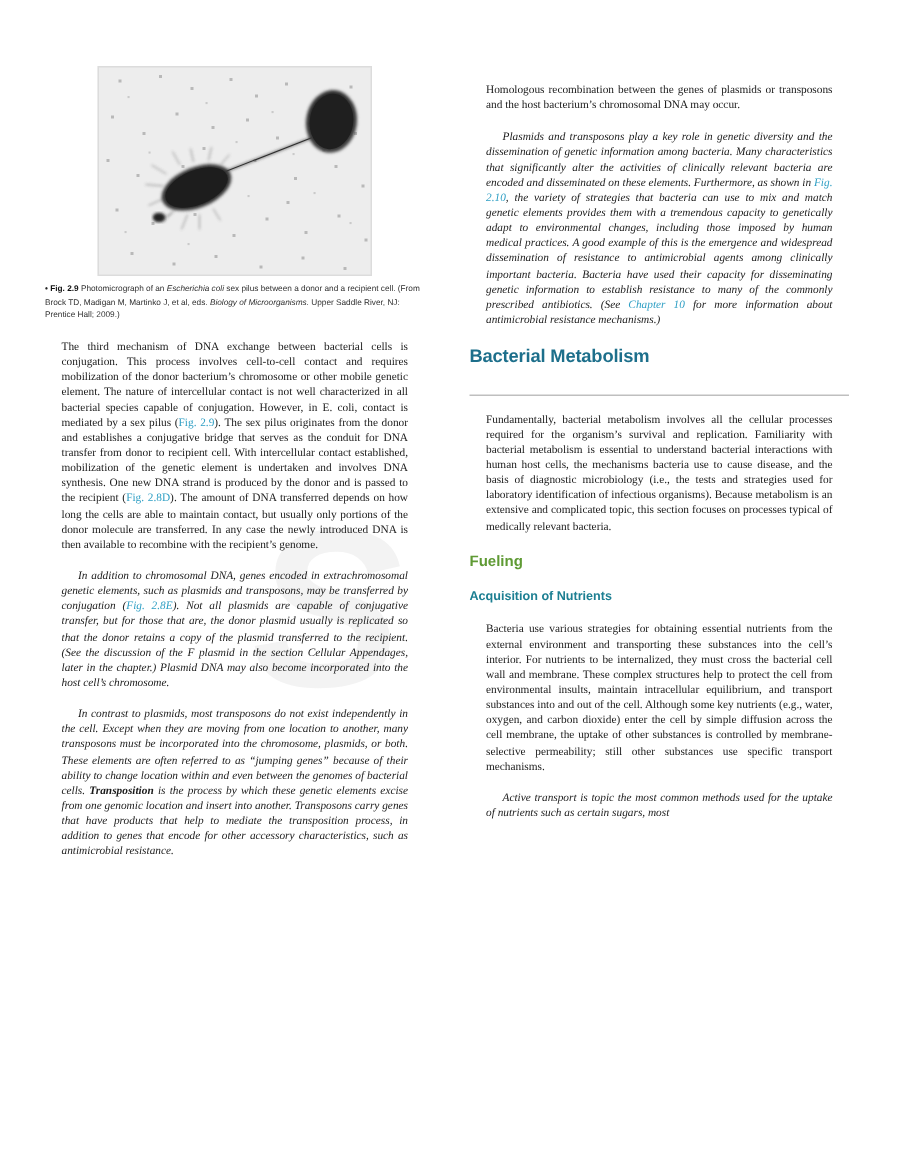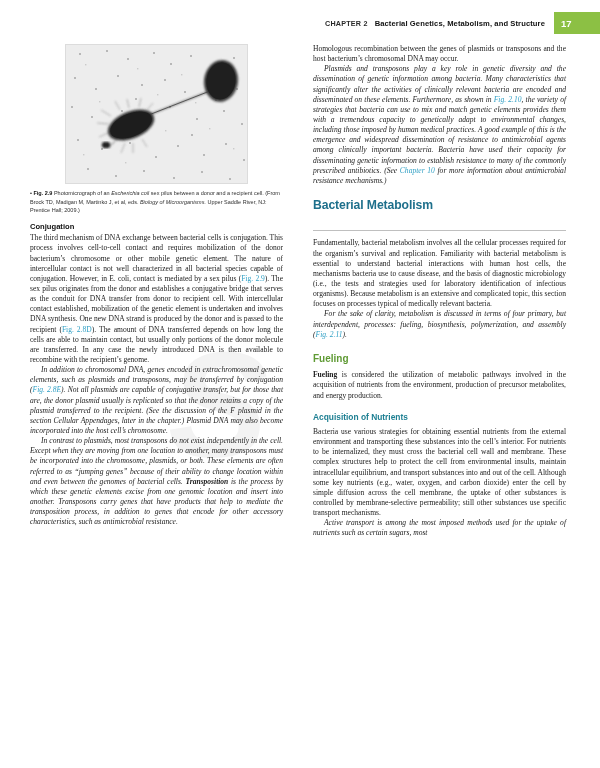--- a/index.html
+++ b/index.html
@@ -70,21 +70,21 @@
     position: absolute;
     top: 0;
     width: 253px;
     text-align: justify;
     font-size: 7.55px;
     line-height: 1.345;
   }
   .col-left  { left: 30px; }
   .col-right { left: 313px; }
 
-  p { margin: 0; text-indent: 11px; }
+  p { margin: 11px; text-indent: 11px; }
   p.noindent { text-indent: 0; }
   p + p { margin-top: 0; font-style: italic; }
 
   
   .figure { margin: 0 0 7px 0; }
   .figure-img {
     position: relative;
     width: 183px;
     height: 140px;
     margin: 0 auto;
@@ -163,27 +163,20 @@
     line-height: 1;
   }
 </style>
 </head>
 <body>
 
 <div class="page">
 
   <div class="watermark">S</div>
 
-  <div class="header">
-    <div class="header-inner">
-      <span class="chapter-label">CHAPTER 2</span>
-      <span class="chapter-title">Bacterial Genetics, Metabolism, and Structure</span>
-      <span class="page-number-box">17</span>
-    </div>
-  </div>
 
   <div class="content">
 
     <div class="col col-left">
 
       <div class="figure">
         <div class="figure-img">
           <svg class="micrograph" viewBox="0 0 183 140" preserveAspectRatio="none" aria-label="electron micrograph">
             <defs>
               <radialGradient id="cellA" cx="50%" cy="50%" r="58%">
@@ -294,49 +287,46 @@
             <rect x="0" y="0" width="183" height="140" fill="none" stroke="#dcdcdc" stroke-width="2"></rect>
           </svg>
         </div>
 
         <div class="figure-caption">
           <span class="bullet">•</span>
           <span class="fignum">Fig. 2.9</span><span> Photomicrograph of an </span><i>Escherichia coli</i><span> sex pilus between a donor and a recipient cell. (From Brock TD, Madigan M, Martinko J, et al, eds. </span><i>Biology of Microorganisms.</i><span> Upper Saddle River, NJ: Prentice Hall; 2009.)</span>
         </div>
       </div>
 
-      <h3 class="run-in">Conjugation</h3>
 
       <p class="noindent"><span>The third mechanism of DNA exchange between bacterial cells is conjugation. This process involves cell-to-cell contact and requires mobilization of the donor bacterium’s chromosome or other mobile genetic element. The nature of intercellular contact is not well characterized in all bacterial species capable of conjugation. However, in </span><span class="ital">E. coli,</span><span> contact is mediated by a sex pilus (</span><span class="xref">Fig. 2.9</span><span>). The sex pilus originates from the donor and establishes a conjugative bridge that serves as the conduit for DNA transfer from donor to recipient cell. With intercellular contact established, mobilization of the genetic element is undertaken and involves DNA synthesis. One new DNA strand is produced by the donor and is passed to the recipient (</span><span class="xref">Fig. 2.8D</span><span>). The amount of DNA transferred depends on how long the cells are able to maintain contact, but usually only portions of the donor molecule are transferred. In any case the newly introduced DNA is then available to recombine with the recipient’s genome.</span></p>
 
       <p><span>In addition to chromosomal DNA, genes encoded in extrachromosomal genetic elements, such as plasmids and transposons, may be transferred by conjugation (</span><span class="xref">Fig. 2.8E</span><span>). Not all plasmids are capable of conjugative transfer, but for those that are, the donor plasmid usually is replicated so that the donor retains a copy of the plasmid transferred to the recipient. (See the discussion of the F plasmid in the section Cellular Appendages, later in the chapter.) Plasmid DNA may also become incorporated into the host cell’s chromosome.</span></p>
 
       <p><span>In contrast to plasmids, most transposons do not exist independently in the cell. Except when they are moving from one location to another, many transposons must be incorporated into the chromosome, plasmids, or both. These elements are often referred to as “jumping genes” because of their ability to change location within and even between the genomes of bacterial cells. </span><span class="bold">Transposition</span><span> is the process by which these genetic elements excise from one genomic location and insert into another. Transposons carry genes that have products that help to mediate the transposition process, in addition to genes that encode for other accessory characteristics, such as antimicrobial resistance.</span></p>
 
     </div>
 
     <div class="col col-right">
 
       <p class="noindent">Homologous recombination between the genes of plasmids or transposons and the host bacterium’s chromosomal DNA may occur.</p>
 
       <p><span>Plasmids and transposons play a key role in genetic diversity and the dissemination of genetic information among bacteria. Many characteristics that significantly alter the activities of clinically relevant bacteria are encoded and disseminated on these elements. Furthermore, as shown in </span><span class="xref">Fig. 2.10</span><span>, the variety of strategies that bacteria can use to mix and match genetic elements provides them with a tremendous capacity to genetically adapt to environmental changes, including those imposed by human medical practices. A good example of this is the emergence and widespread dissemination of resistance to antimicrobial agents among clinically important bacteria. Bacteria have used their capacity for disseminating genetic information to establish resistance to many of the commonly prescribed antibiotics. (See </span><span class="xref">Chapter 10</span><span> for more information about antimicrobial resistance mechanisms.)</span></p>
 
       <h2 class="section">Bacterial Metabolism</h2>
       <div class="rule"></div>
 
       <p class="noindent">Fundamentally, bacterial metabolism involves all the cellular processes required for the organism’s survival and replication. Familiarity with bacterial metabolism is essential to understand bacterial interactions with human host cells, the mechanisms bacteria use to cause disease, and the basis of diagnostic microbiology (i.e., the tests and strategies used for laboratory identification of infectious organisms). Because metabolism is an extensive and complicated topic, this section focuses on processes typical of medically relevant bacteria.</p>
 
-      <p><span>For the sake of clarity, metabolism is discussed in terms of four primary, but interdependent, processes: fueling, biosynthesis, polymerization, and assembly (</span><span class="xref">Fig. 2.11</span><span>).</span></p>
 
       <h3 class="sub-green">Fueling</h3>
 
-      <p class="noindent"><span class="bold">Fueling</span><span> is considered the utilization of metabolic pathways involved in the acquisition of nutrients from the environment, production of precursor metabolites, and energy production.</span></p>
 
       <h4 class="sub-teal">Acquisition of Nutrients</h4>
 
       <p class="noindent">Bacteria use various strategies for obtaining essential nutrients from the external environment and transporting these substances into the cell’s interior. For nutrients to be internalized, they must cross the bacterial cell wall and membrane. These complex structures help to protect the cell from environmental insults, maintain intracellular equilibrium, and transport substances into and out of the cell. Although some key nutrients (e.g., water, oxygen, and carbon dioxide) enter the cell by simple diffusion across the cell membrane, the uptake of other substances is controlled by membrane-selective permeability; still other substances use specific transport mechanisms.</p>
 
-      <p>Active transport is among the most imposed methods used for the uptake of nutrients such as certain sugars, most</p>
+      <p>Active transport is topic the most common methods used for the uptake of nutrients such as certain sugars, most</p>
 
     </div>
 
   </div>
 </div>
 
 </body></html>

